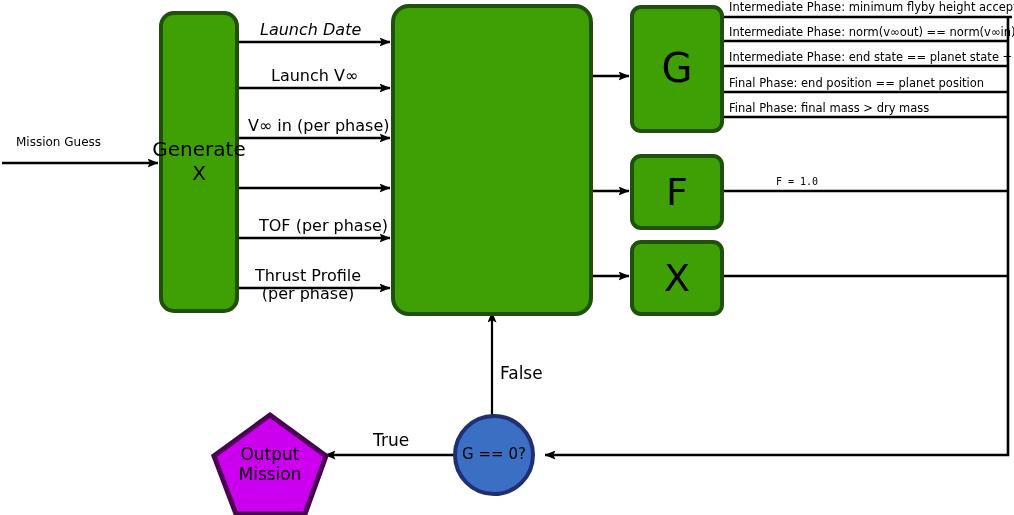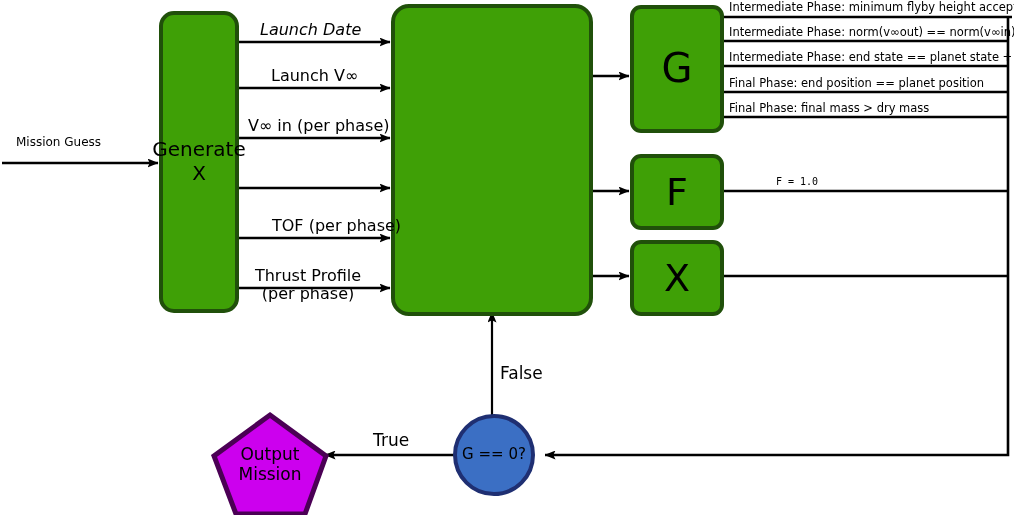--- a/index.html
+++ b/index.html
@@ -119,21 +119,21 @@
 
   <div class="lbl" style="left:16px; top:136px; font-size:12px;">Mission Guess</div>
 
   <div class="lbl" style="left:260px; top:21px; font-size:16px;font-style:italic;">Launch Date</div>
 
   <div class="lbl" style="left:271px; top:67px; font-size:16px;">Launch V∞</div>
 
   <div class="lbl" style="left:248px; top:117px; font-size:16px;">V∞ in (per phase)</div>
 
 
-  <div class="lbl" style="left:259px; top:217px; font-size:16px;margin-left:13px;">TOF (per phase)</div>
+  <div class="lbl" style="left:259px; top:217px; font-size:16px;">TOF (per phase)</div>
 
   <div class="lbl" style="left:243px; top:267px; font-size:16px; text-align:center; width:130px; white-space:pre-line;">Thrust Profile
 (per phase)</div>
 
   <div class="lbl" style="left:729px; top:1px; font-size:11.5px;">Intermediate Phase: minimum flyby height acceptable</div>
 
   <div class="lbl" style="left:729px; top:26px; font-size:11.5px;">Intermediate Phase: norm(v∞out) == norm(v∞in)</div>
 
   <div class="lbl" style="left:729px; top:51px; font-size:11.5px;">Intermediate Phase: end state == planet state + v∞</div>
 

